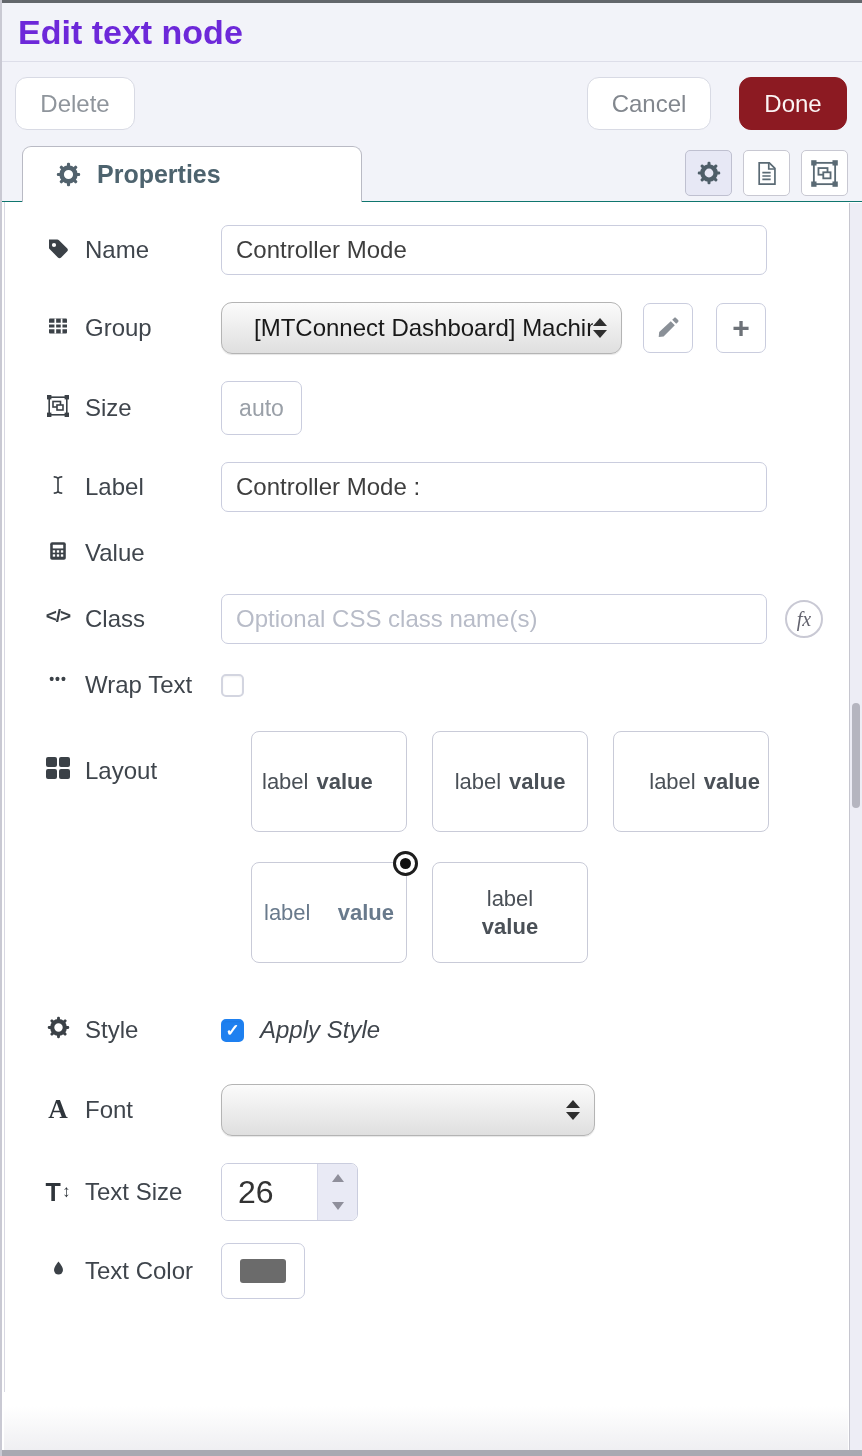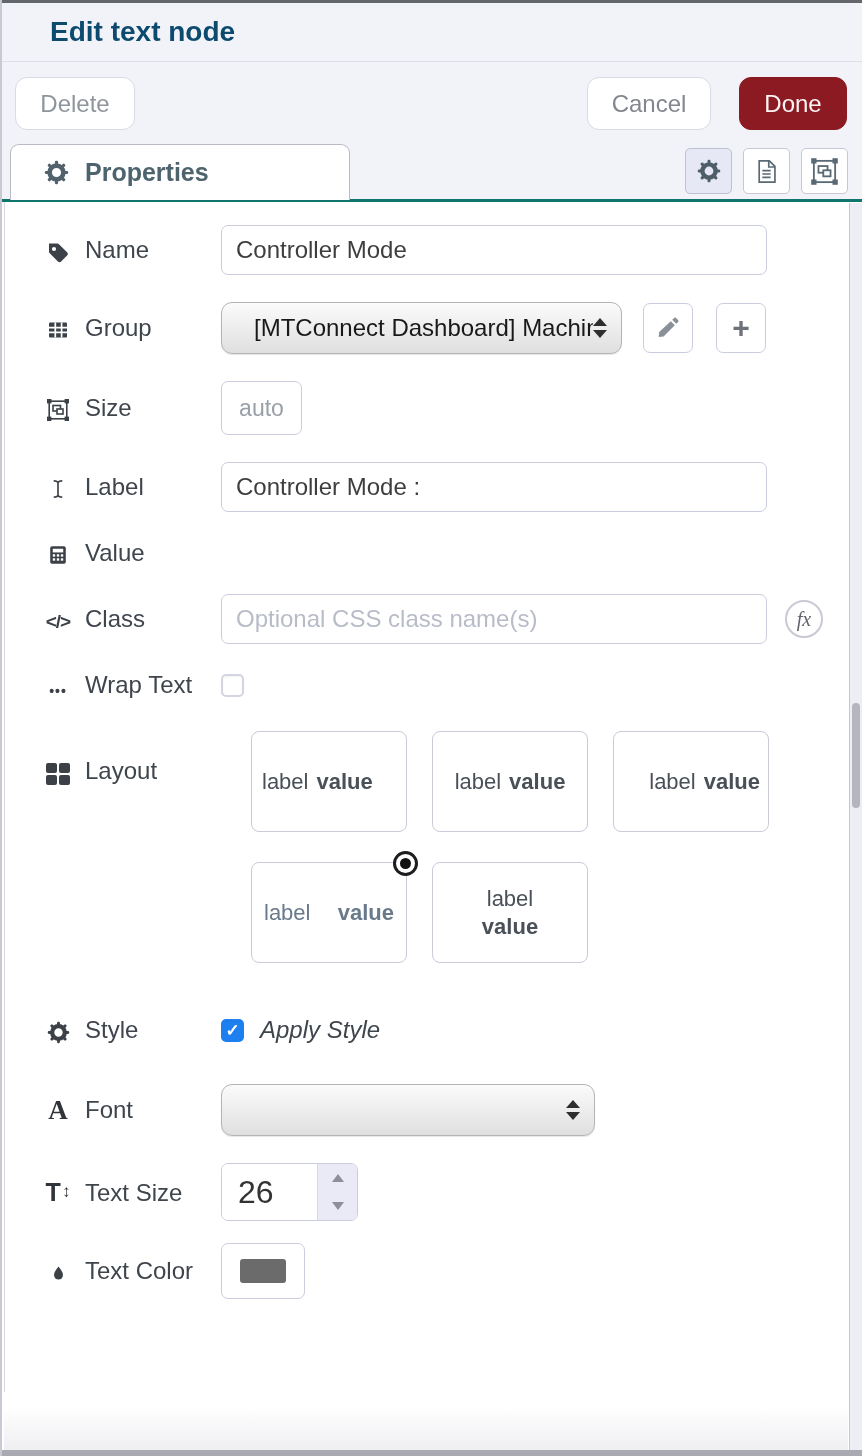--- a/index.html
+++ b/index.html
@@ -1,36 +1,36 @@
 <!DOCTYPE html>
 <html><head>
 <meta charset="utf-8">
 <style>
   * { margin:0; padding:0; box-sizing:border-box; }
   body { font-family:"Liberation Sans", sans-serif; background:#fff; }
   .page { position:relative; width:862px; height:1456px; overflow:hidden; background:#fff; }
   .page::before { content:""; position:absolute; left:0; top:0; bottom:0; width:2px; background:#c9c9d3; z-index:7; }
   .top-edge { height:3px; background:#63676c; }
   .hdr { height:59px; background:#f2f3f9; display:flex; align-items:center; padding-left:18px; border-bottom:1px solid #dddee9; }
-  .hdr-title { font-size:28px; font-weight:bold; color:#0c4a6e;margin-left:32px; }
+  .hdr-title { font-size:34px; font-weight:bold; color:#6d28d9; }
   .toolbar { height:83px; background:#f2f3f9; display:flex; align-items:center; padding:0 15px; }
   .btn { height:53px; border-radius:12px; font-size:24px; font-family:inherit; cursor:pointer; }
   .btn-delete { width:120px; background:#fff; border:1px solid #d8dae4; color:#8f959c; }
   .spacer { flex:1; }
   .btn-cancel { width:124px; background:#fff; border:1px solid #d8dae4; color:#82878e; margin-right:28px; }
   .btn-done { width:108px; background:#8c1a22; border:1px solid #8c1a22; color:#fbf4f4; }
-  .tabbar { height:57px; background:#f2f3f9; position:relative; border-bottom:3px solid #0f766e; display:flex; align-items:flex-end; padding-left:10px; }
+  .tabbar { height:57px; background:#f2f3f9; position:relative; border-bottom:1px solid #0f766e; display:flex; align-items:flex-end; padding-left:22px; }
   .tab { height:56px; width:340px; background:#fff; border:1px solid #b9bac4; border-bottom:none; border-radius:9px 9px 0 0; display:flex; align-items:center; gap:14px; padding-left:30px; font-size:25px; font-weight:bold; color:#4d636e; margin-bottom:-1px; position:relative; z-index:2; }
   .tab .ic { color:#52626d; }
   .tab-btns { position:absolute; right:14px; bottom:5px; display:flex; gap:11px; }
   .tbtn { width:47px; height:46px; border:1px solid #c8c8d2; border-radius:5px; background:#fff; display:flex; align-items:center; justify-content:center; color:#5a6a74; cursor:pointer; }
   .tbtn.active { background:#e7e8f5; border-color:#bfc0d0; }
   .form { position:relative; background:#fff; border-left:1px solid #d8d8e2; margin-left:4px; padding-top:23px; height:1190px; }
   .row { display:flex; align-items:center; margin-left:38px; margin-bottom:27px; }
-  .rlabel { width:178px; display:flex; align-items:flex-end; gap:12px; font-size:24px; color:#3f454c; flex-shrink:0; }
+  .rlabel { width:178px; display:flex; align-items:flex-start; gap:12px; font-size:24px; color:#3f454c; flex-shrink:0; }
   .ric { width:30px; display:flex; justify-content:center; align-items:center; color:#3b4147; flex-shrink:0; }
   .tinput { height:50px; border:1px solid #cacdde; border-radius:7px; font-size:24px; color:#3e3e3e; padding:0 14px; font-family:inherit; outline:none; background:#fff; }
   .w546 { width:546px; }
   ::placeholder { color:#b8bcc8; opacity:1; }
   .select { height:52px; background:linear-gradient(#fbfbfb,#dfdfdf); border:1px solid #b4b4b4; border-radius:11px; display:flex; align-items:center; justify-content:space-between; padding:0 14px 0 16px; font-size:24px; color:#191919; box-shadow:0 1px 1px rgba(0,0,0,.10); cursor:pointer; }
   .w401 { width:401px; } .w374 { width:374px; }
   .updown { display:flex; flex-direction:column; gap:4px; align-items:center; }
   .updown i { width:0; height:0; border-left:7px solid transparent; border-right:7px solid transparent; }
   .updown .up { border-bottom:8px solid #2e2e2e; }
   .updown .dn { border-top:8px solid #2e2e2e; }

